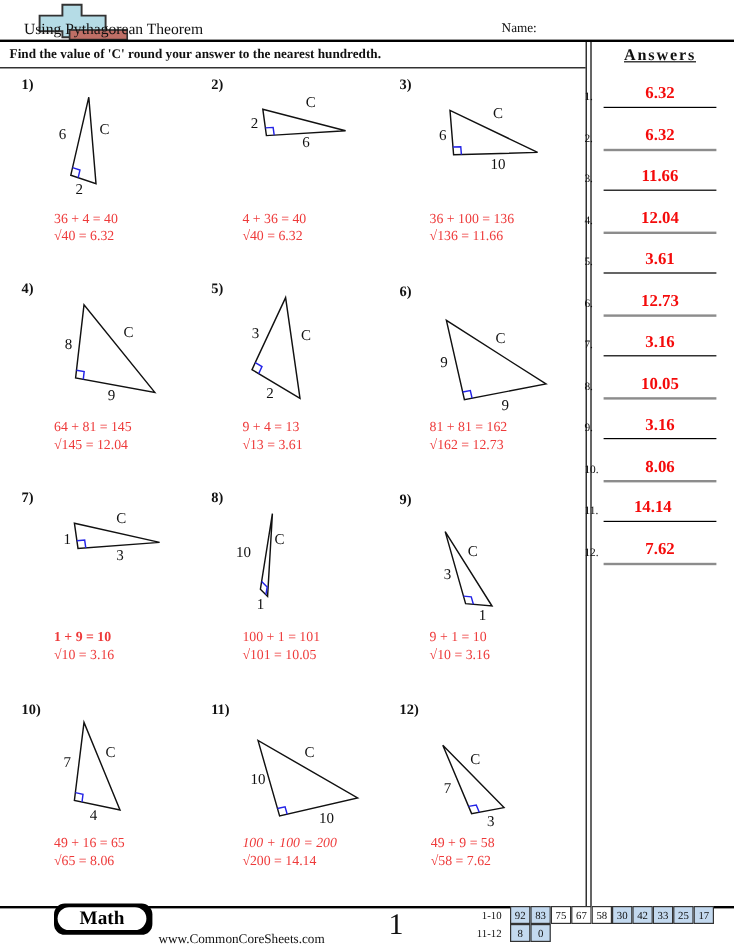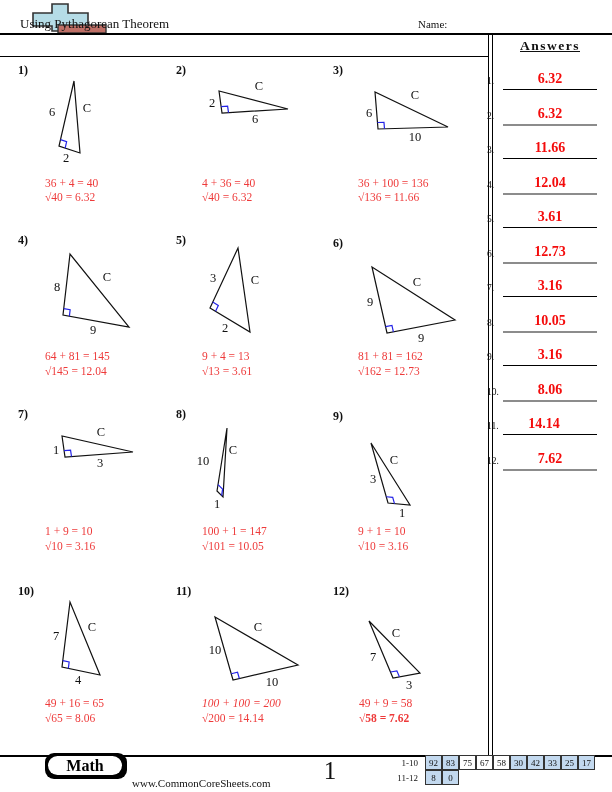--- a/index.html
+++ b/index.html
@@ -48,20 +48,21 @@
 <div class="page">
 
   <svg class="abs logo" width="80" height="33" viewBox="0 0 80 33">
     <polygon points="22,2 38,2 38,11 58,11 58,24 38,24 38,29 22,29 22,24 3,24 3,11 22,11" fill="#b5dce6" stroke="#333" stroke-width="1.6"></polygon>
     <rect x="28" y="23" width="48" height="8" fill="#bf6f66" stroke="#333" stroke-width="1.4"></rect>
   </svg>
 
   <div class="abs hdr-title">Using Pythagorean Theorem</div>
   <div class="abs hdr-name">Name:</div>
   <div class="abs rule-top"></div>
+  <div class="abs instruction">Find the value of 'C' round your answer to the nearest hundredth.</div>
   <div class="abs rule-instr"></div>
 
   <div class="abs vdiv"></div>
   <div class="abs ans-title">Answers</div>
   <div id="answers-rows">
       <div class="abs ans-line" style="top: 89px; left: 503px;"></div>
       <div class="abs ans-num" style="top: 76px; left: 487px;">1.</div>
       <div class="abs ans-val" style="top: 71px; left: 503px;">6.32</div>
       <div class="abs ans-line gray" style="top: 123.5px; left: 503px;"></div>
       <div class="abs ans-num" style="top: 110.5px; left: 487px;">2.</div>
@@ -158,27 +159,27 @@
       <div class="abs pnum" style="top: 236px; left: 333px;">6)</div>
       <div class="abs side-label" style="top: 302px; left: 370px;">9</div>
       <div class="abs side-label" style="top: 282px; left: 417px;">C</div>
       <div class="abs side-label" style="top: 338px; left: 421px;">9</div>
       <div class="abs work" style="top: 356px; left: 358px;">81 + 81 = 162</div>
       <div class="abs work" style="top: 371px; left: 358px;">√162 = 12.73</div>
       <div class="abs pnum" style="top: 407px; left: 18px;">7)</div>
       <div class="abs side-label" style="top: 450px; left: 56px;">1</div>
       <div class="abs side-label" style="top: 432px; left: 101px;">C</div>
       <div class="abs side-label" style="top: 463px; left: 100px;">3</div>
-      <div class="abs work" style="top: 531px; left: 45px;">1 + 9 = 10</div>
+      <div class="abs work" style="top: 531px; left: 45px; font-weight: bold;">1 + 9 = 10</div>
       <div class="abs work" style="top: 546px; left: 45px;">√10 = 3.16</div>
       <div class="abs pnum" style="top: 407px; left: 176px;">8)</div>
       <div class="abs side-label" style="top: 461px; left: 203px;">10</div>
       <div class="abs side-label" style="top: 450px; left: 233px;">C</div>
       <div class="abs side-label" style="top: 504px; left: 217px;">1</div>
-      <div class="abs work" style="top: 531px; left: 202px;">100 + 1 = 147</div>
+      <div class="abs work" style="top: 531px; left: 202px;">100 + 1 = 101</div>
       <div class="abs work" style="top: 546px; left: 202px;">√101 = 10.05</div>
       <div class="abs pnum" style="top: 409px; left: 333px;">9)</div>
       <div class="abs side-label" style="top: 479px; left: 373px;">3</div>
       <div class="abs side-label" style="top: 460px; left: 394px;">C</div>
       <div class="abs side-label" style="top: 513px; left: 402px;">1</div>
       <div class="abs work" style="top: 531px; left: 358px;">9 + 1 = 10</div>
       <div class="abs work" style="top: 546px; left: 358px;">√10 = 3.16</div>
       <div class="abs pnum" style="top: 584px; left: 18px;">10)</div>
       <div class="abs side-label" style="top: 636px; left: 56px;">7</div>
       <div class="abs side-label" style="top: 627px; left: 92px;">C</div>
@@ -189,21 +190,21 @@
       <div class="abs side-label" style="top: 650px; left: 215px;">10</div>
       <div class="abs side-label" style="top: 627px; left: 258px;">C</div>
       <div class="abs side-label" style="top: 682px; left: 272px;">10</div>
       <div class="abs work" style="top: 703px; left: 202px; font-style: italic;">100 + 100 = 200</div>
       <div class="abs work" style="top: 718px; left: 202px;">√200 = 14.14</div>
       <div class="abs pnum" style="top: 584px; left: 333px;">12)</div>
       <div class="abs side-label" style="top: 657px; left: 373px;">7</div>
       <div class="abs side-label" style="top: 633px; left: 396px;">C</div>
       <div class="abs side-label" style="top: 685px; left: 409px;">3</div>
       <div class="abs work" style="top: 703px; left: 359px;">49 + 9 = 58</div>
-      <div class="abs work" style="top: 718px; left: 359px; font-weight: bold;">√58 = 7.62</div>
+      <div class="abs work" style="top: 718px; left: 359px;">√58 = 7.62</div>
     </div>
 
   <div class="abs ftr-rule"></div>
   <div class="abs math-box">
     <div class="math-inner">Math</div>
   </div>
   <div class="abs website">www.CommonCoreSheets.com</div>
   <div class="abs pagenum">1</div>
   <div id="score-table">
       <div class="abs score-label" style="top: 758px; left: 386px;">1-10</div>

